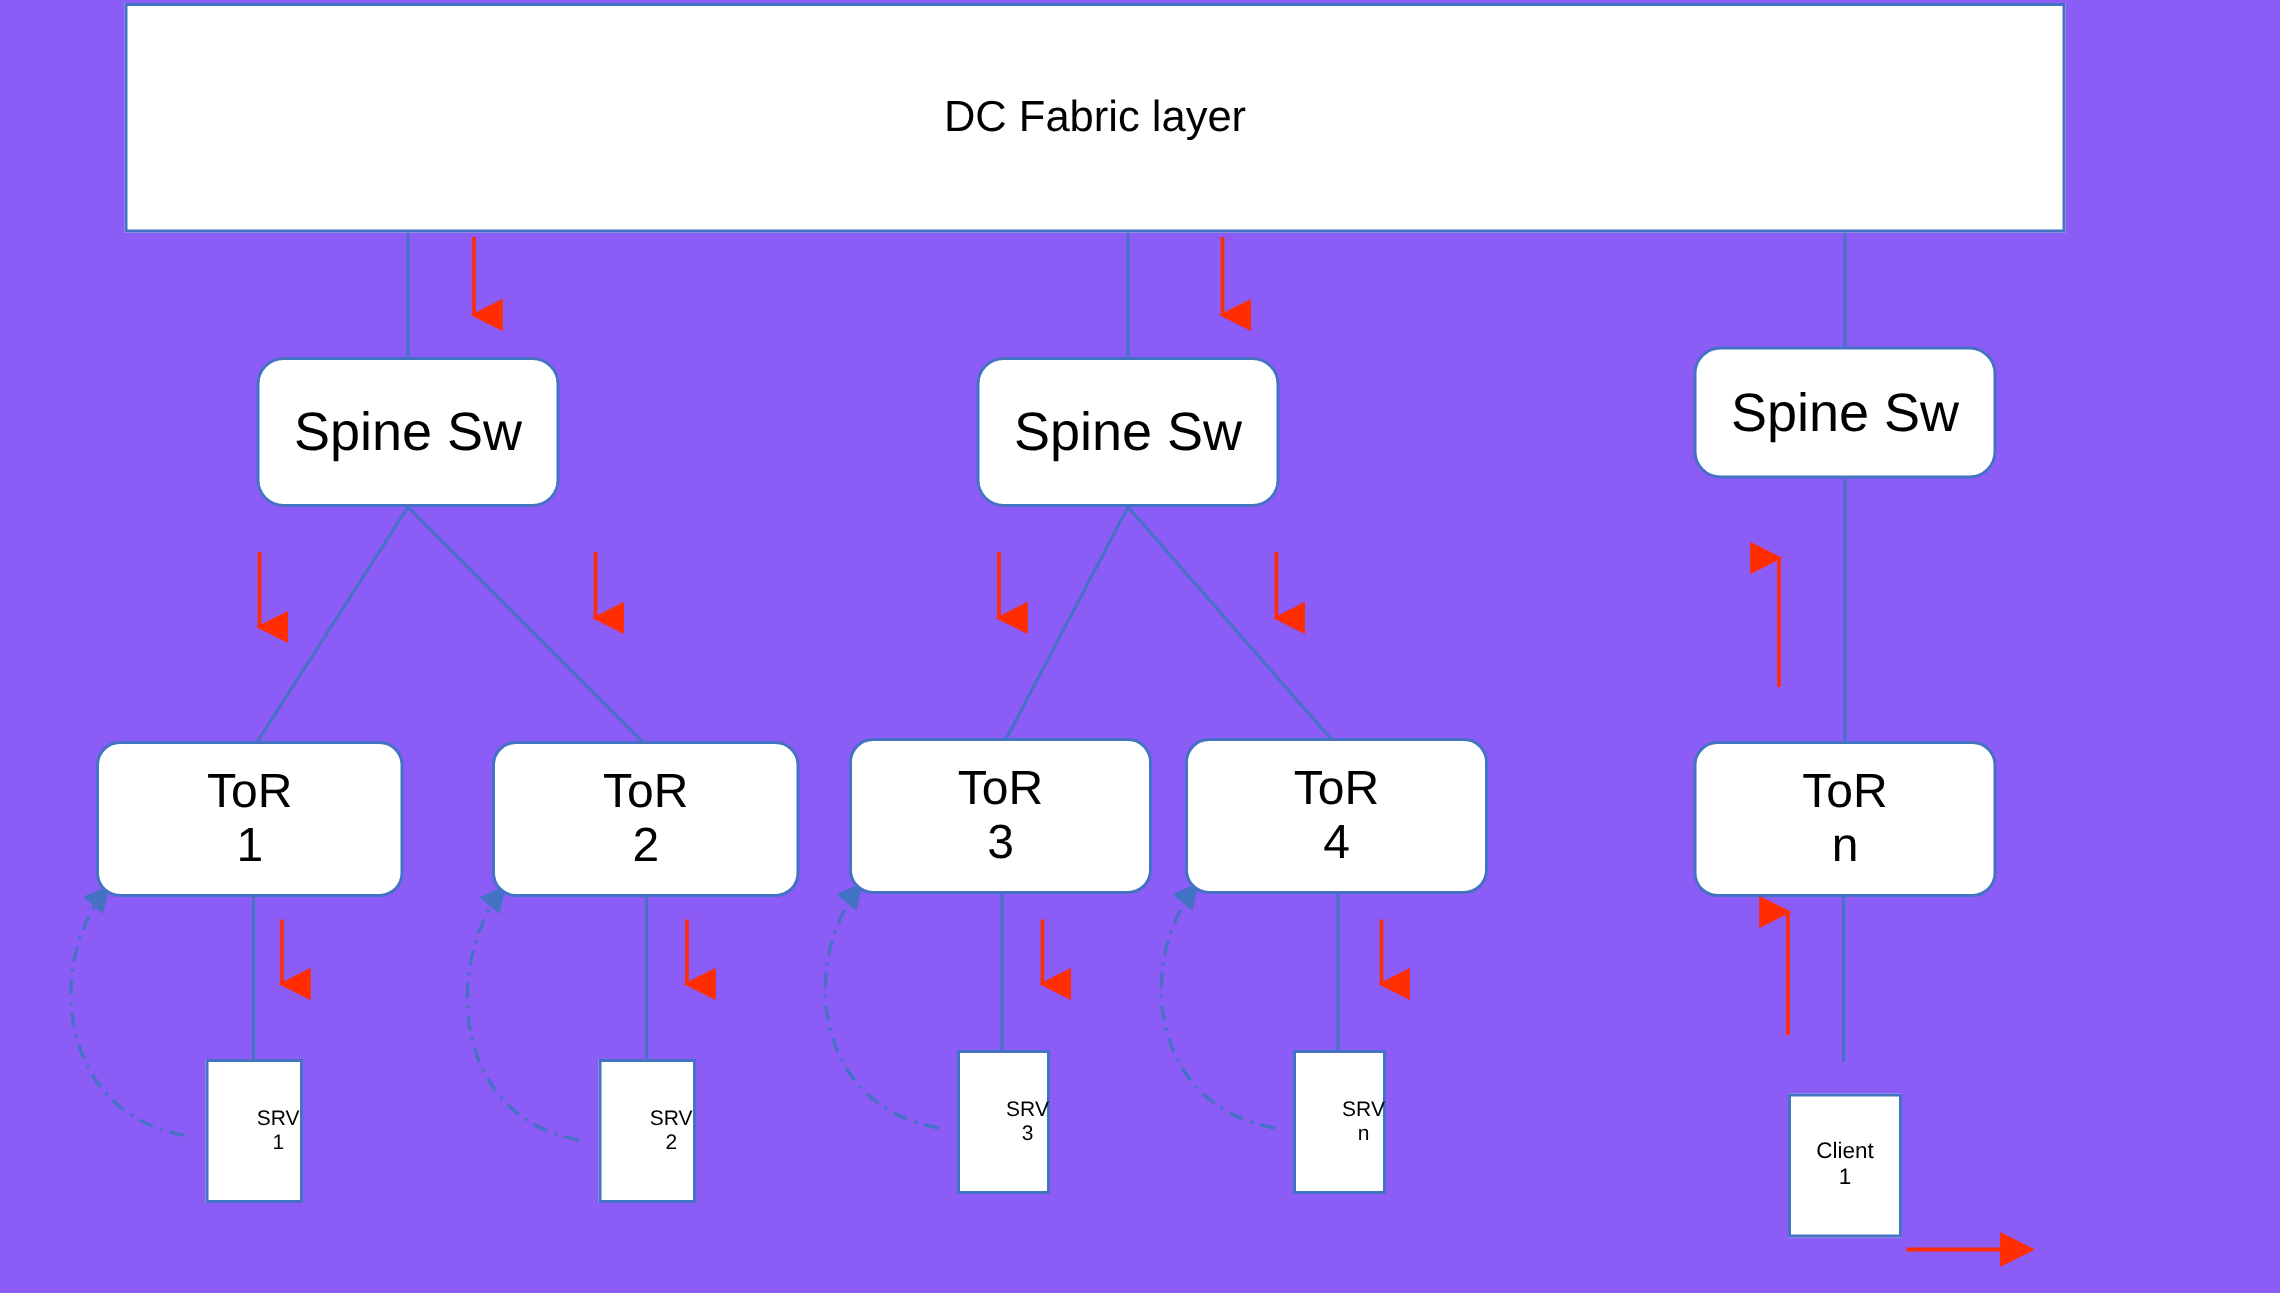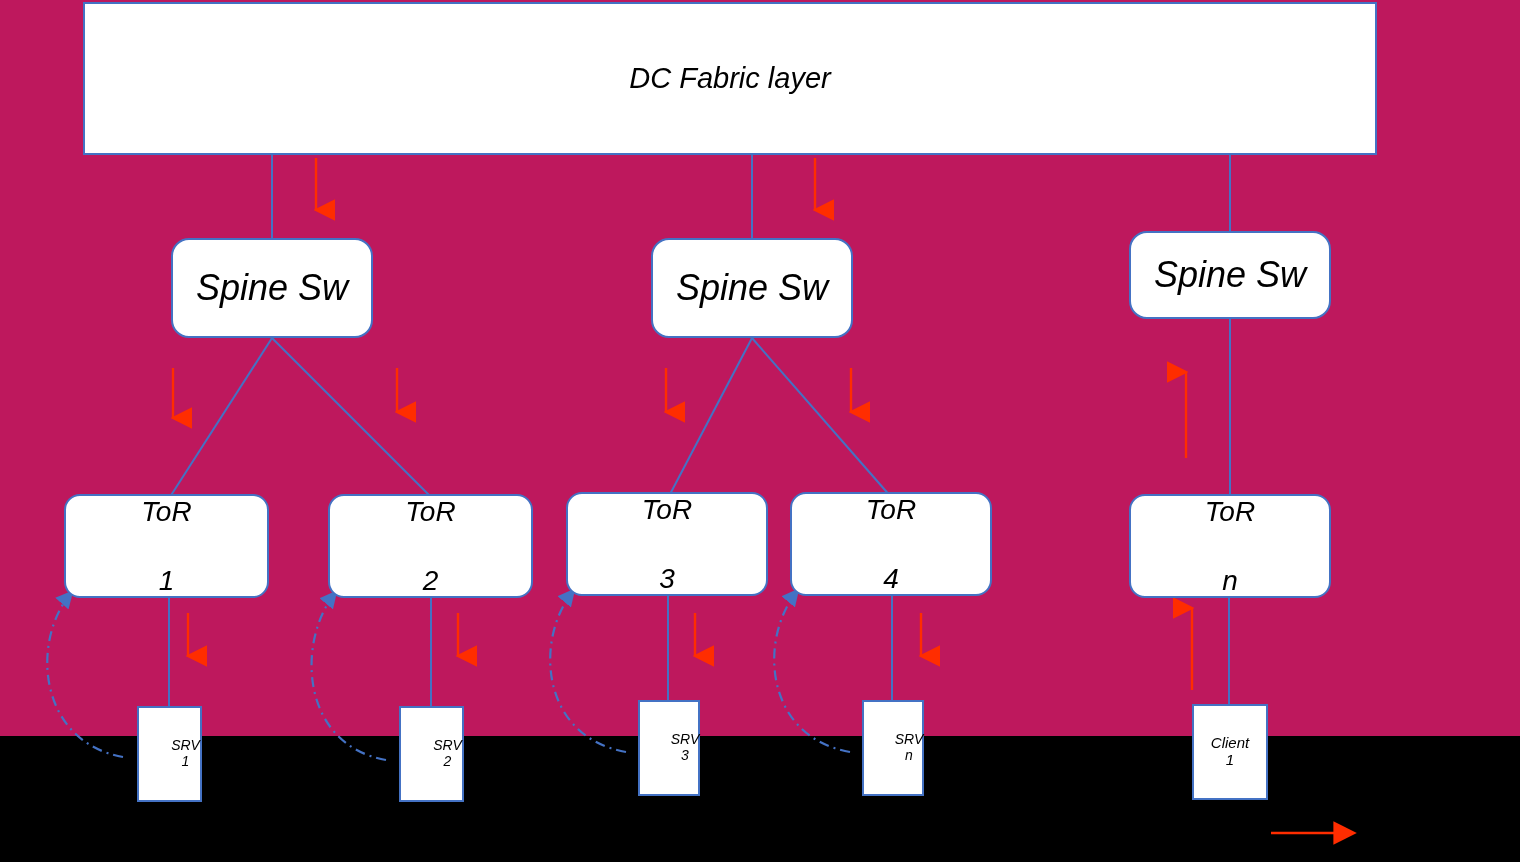--- a/index.html
+++ b/index.html
@@ -1,27 +1,27 @@
 <!DOCTYPE html>
 <html><head>
 <meta charset="utf-8">
 <style>
   html,body{margin:0;padding:0;background:#000;}
   body{width:1520px;height:862px;overflow:hidden;
        font-family:"Liberation Sans","DejaVu Sans",sans-serif;}
-  #stage{position:relative;width:1520px;height:736px;background:#be185d;font-style:italic;}
+  #stage{position:relative;width:1520px;height:862px;background:#8b5cf6;}
   svg.layer{position:absolute;left:0;top:0;width:1520px;height:862px;pointer-events:none;}
   .node{position:absolute;background:#ffffff;border:2.5px solid #4472C4;
         box-sizing:border-box;display:flex;flex-direction:column;
         align-items:center;justify-content:center;color:#000;line-height:1.12;}
   .fabric{border-radius:0;font-size:29px;}
   .spine{border-radius:18px;font-size:36px;}
-  .tor{border-radius:16px;font-size:28px;justify-content:space-between;}
+  .tor{border-radius:16px;font-size:32px;}
   .srv{border-radius:0;font-size:14px;padding-left:32px;}
-  .cli{border-radius:0;font-size:15px;}
+  .cli{border-radius:0;font-size:15px;margin-top:25px;}
   .ln2{display:block;}
 </style>
 </head>
 <body>
 
 <div id="stage">
 
   <svg class="layer" viewBox="0 0 1520 862">
     <defs>
       <marker id="redDown" markerWidth="9" markerHeight="9" refX="4.5" refY="8" orient="auto">

